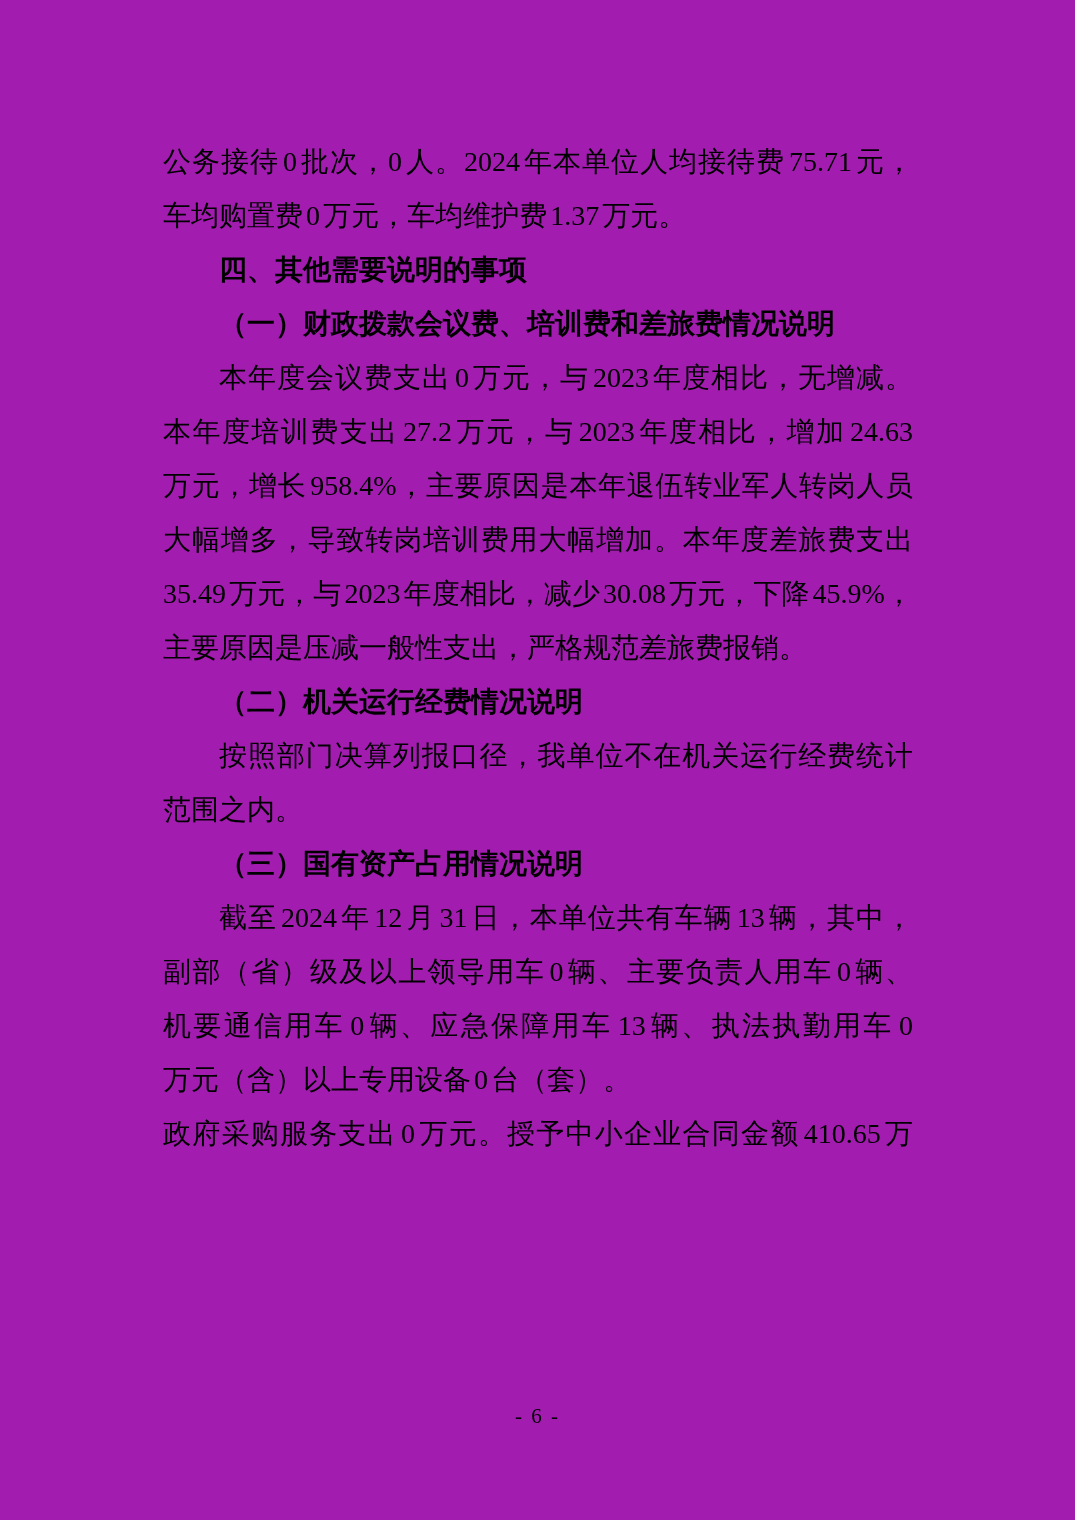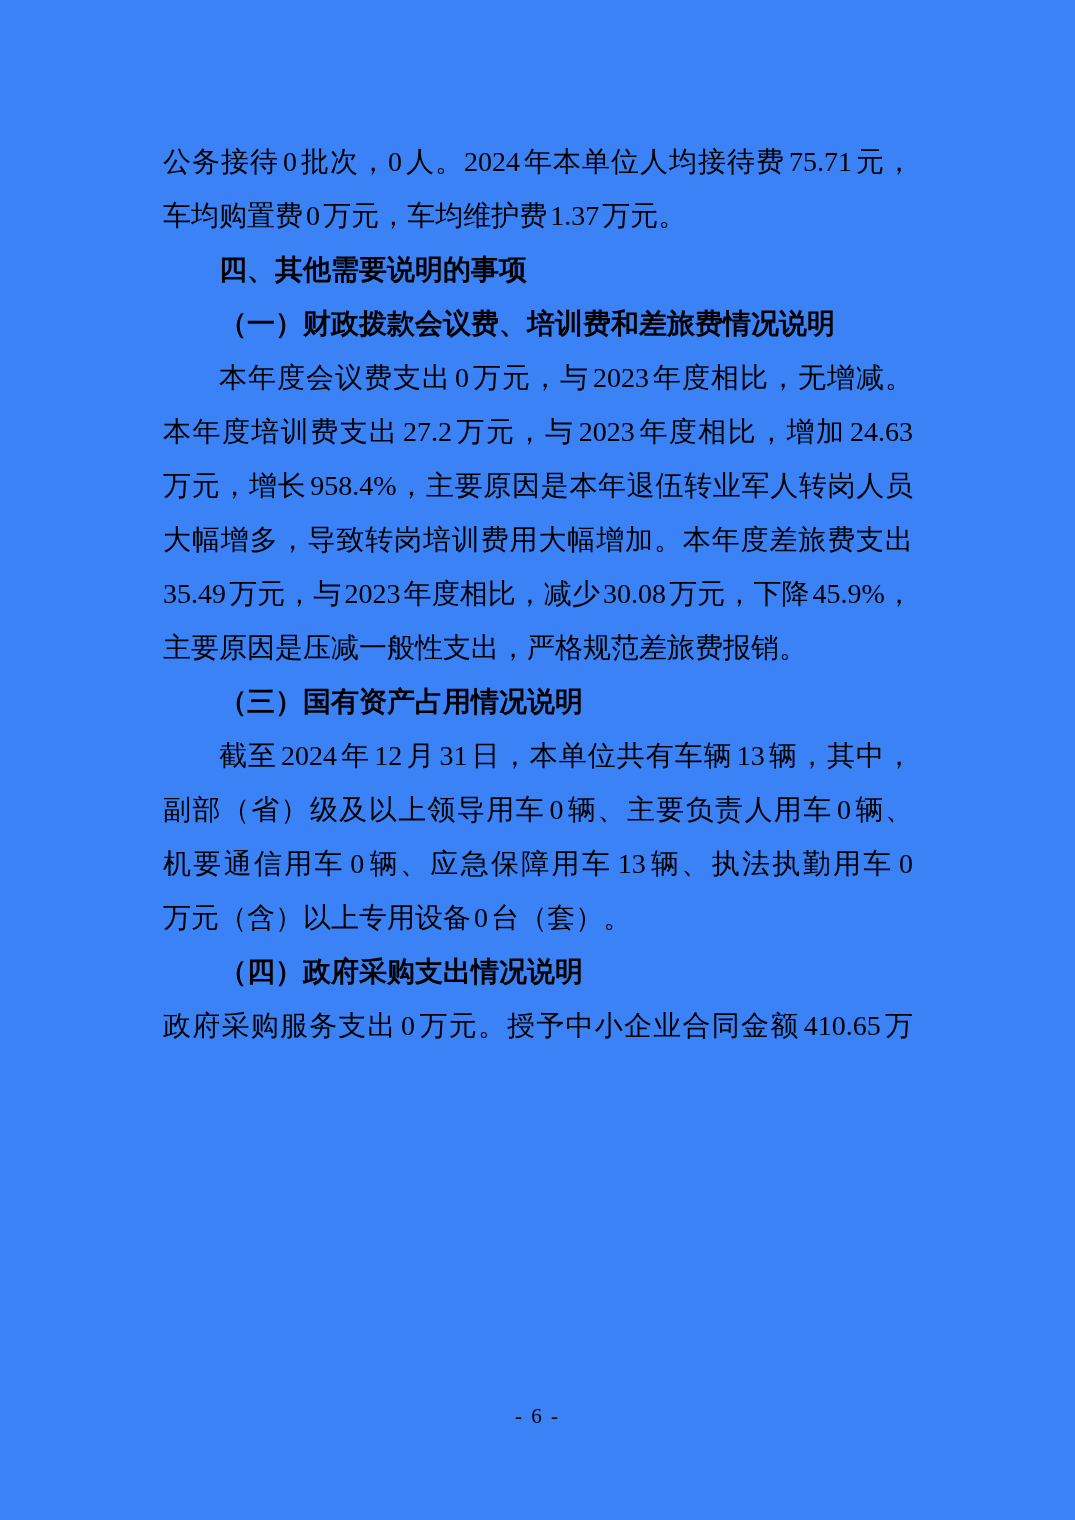--- a/index.html
+++ b/index.html
@@ -2,21 +2,21 @@
 <html><head>
 <meta charset="utf-8">
 <style>
   * { margin: 0; padding: 0; box-sizing: border-box; }
   html, body { background: #e8e8e8; }
   .page {
     position: relative;
     width: 1075px;
     height: 1520px;
     margin: 0 auto;
-    background: #3b82f6;
+    background: #a21caf;
     color: #000000;
     font-family: "Liberation Serif", serif;
     overflow: hidden;
   }
   .doc-body {
     position: absolute;
     left: 163px;
     top: 135px;
     width: 750px;
     font-size: 28px;
@@ -65,29 +65,33 @@
       </div>
       <div class="block body">
         <div class="line fill indent">本年度会议费支出 0 万元，与 2023 年度相比，无增减。</div>
         <div class="line fill">本年度培训费支出 27.2 万元，与 2023 年度相比，增加 24.63</div>
         <div class="line fill">万元，增长 958.4%，主要原因是本年退伍转业军人转岗人员</div>
         <div class="line fill">大幅增多，导致转岗培训费用大幅增加。本年度差旅费支出</div>
         <div class="line fill">35.49 万元，与 2023 年度相比，减少 30.08 万元，下降 45.9%，</div>
         <div class="line">主要原因是压减一般性支出，严格规范差旅费报销。</div>
       </div>
       <div class="block heading">
+        <div class="line indent">（二）机关运行经费情况说明</div>
+      </div>
+      <div class="block body">
+        <div class="line fill indent">按照部门决算列报口径，我单位不在机关运行经费统计</div>
+        <div class="line">范围之内。</div>
+      </div>
+      <div class="block heading">
         <div class="line indent">（三）国有资产占用情况说明</div>
       </div>
       <div class="block body">
         <div class="line fill indent">截至 2024 年 12 月 31 日，本单位共有车辆 13 辆，其中，</div>
         <div class="line fill">副部（省）级及以上领导用车 0 辆、主要负责人用车 0 辆、</div>
         <div class="line fill">机要通信用车 0 辆、应急保障用车 13 辆、执法执勤用车 0</div>
         <div class="line">万元（含）以上专用设备 0 台（套）。</div>
-      </div>
-      <div class="block heading">
-        <div class="line indent">（四）政府采购支出情况说明</div>
       </div>
       <div class="block body">
         <div class="line fill">政府采购服务支出 0 万元。授予中小企业合同金额 410.65 万</div>
       </div>
     </div>
   <div class="page-footer">- 6 -</div>
 </div>
 
 </body></html>

